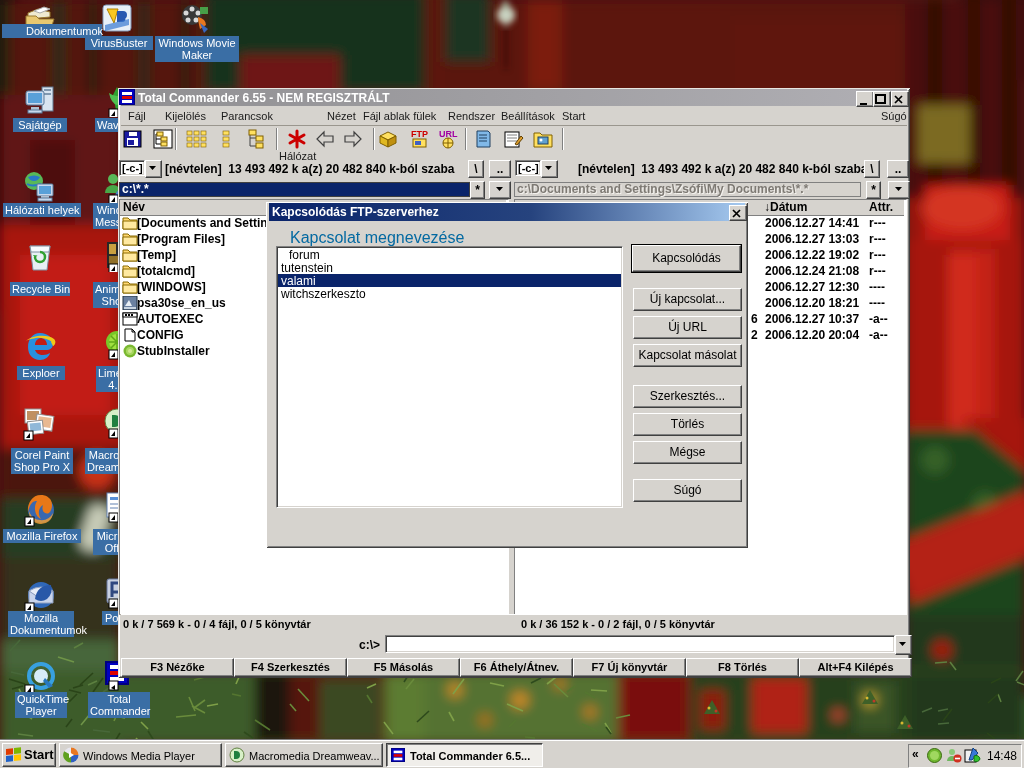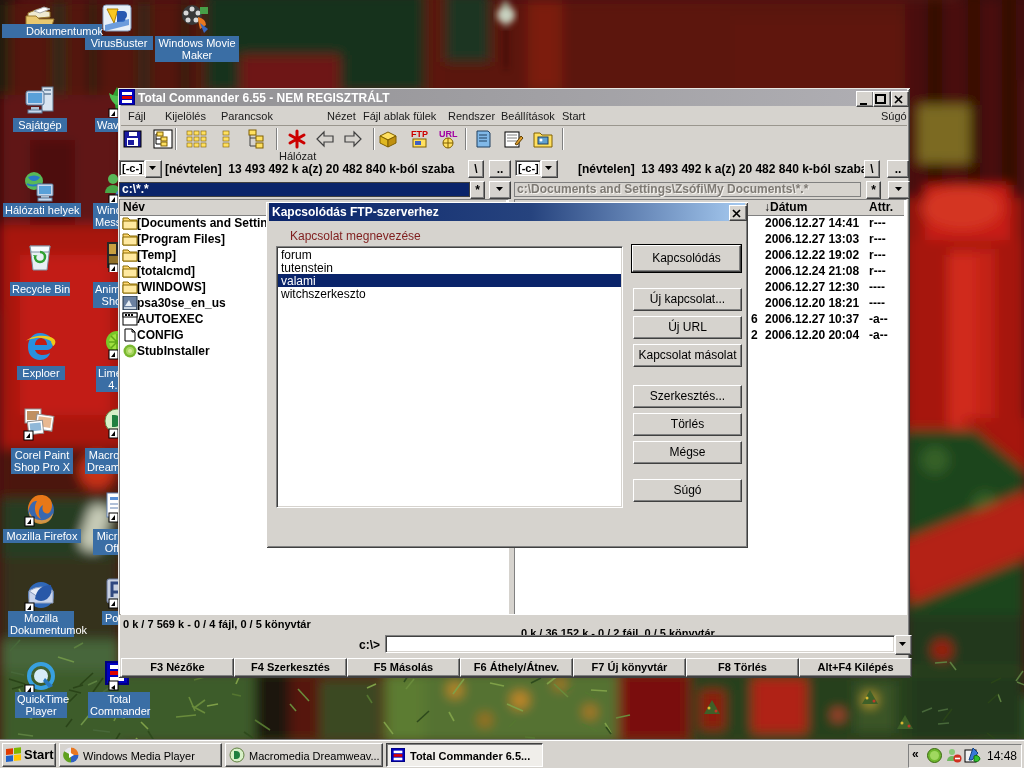--- a/index.html
+++ b/index.html
@@ -673,21 +673,21 @@
       <div class="abs drow" style="top:112px;">
             <span class="sz">2</span>
             <span class="dt">2006.12.20 20:04</span>
             <span class="at">-a--</span>
           </div>
     </div>
   </div>
 
   <div class="abs" style="left:3px;top:526px;width:786px;height:18px;font-size:11px;font-weight:bold;border-top:1px solid #fff;">
     <span class="abs" style="left:2px;top:3px;">0 k / 7 569 k - 0 / 4 fájl, 0 / 5 könyvtár</span>
-    <span class="abs" style="left:400px;top:12px;">0 k / 36 152 k - 0 / 2 fájl, 0 / 5 könyvtár</span>
+    <span class="abs" style="left:400px;top:3px;">0 k / 36 152 k - 0 / 2 fájl, 0 / 5 könyvtár</span>
   </div>
 
   <div class="abs" style="left:3px;top:544px;width:786px;height:24px;font-size:12px;font-weight:bold;">
     <span class="abs" style="left:238px;top:6px;">c:\&gt;</span>
     <div class="sunken abs" style="left:264px;top:3px;width:508px;height:16px;"></div>
     <div class="btn abs" style="left:774px;top:3px;width:15px;height:18px;"><svg width="13" height="16">
             <path d="M3 6 L10 6 L6.5 10 Z" fill="#000"></path>
           </svg></div>
   </div>
 
@@ -702,24 +702,24 @@
   </div>
 </div>
 
 <div id="dlg" class="abs" style="left:266px;top:202px;width:482px;height:346px;background:#d6d3ce;box-shadow:inset 1px 1px 0 #fff,inset -1px -1px 0 #404040, inset 2px 2px 0 #d6d3ce, inset -2px -2px 0 #808080;">
   <div class="abs" style="left:3px;top:1px;width:476px;height:18px;background:linear-gradient(90deg,#0a246a 0%,#26437e 55%,#a6caf0 100%);">
     <span class="abs" style="left:3px;top:2px;color:#fff;font-weight:bold;font-size:12px;">Kapcsolódás FTP-szerverhez</span>
     <div class="btn abs" style="left:460px;top:2px;width:16px;height:14px;"><svg width="14" height="12">
             <path d="M3 2 L10 9 M10 2 L3 9" stroke="#000" stroke-width="1.7"></path>
           </svg></div>
   </div>
-  <span class="abs" style="left:24px;top:27px;font-size:12px;color:#7f1d1d;">Kapcsolat megnevezése</span>
+  <span class="abs" style="left:24px;top:27px;font-size:16px;color:#0369a1;">Kapcsolat megnevezése</span>
   <div class="abs sunken" style="left:10px;top:44px;width:345px;height:260px;">
     <div class="abs" style="left:1px;top:1px;width:343px;height:256px;background:#fff;font-size:12px;">
-      <div style="height:13px;padding-left:3px;">forum</div>
+      <div style="height:13px;padding-left:11px;">forum</div>
       <div style="height:13px;padding-left:3px;">tutenstein</div>
       <div style="height:13px;padding-left:3px;background:#0a246a;color:#fff;">valami</div>
       <div style="height:13px;padding-left:3px;">witchszerkeszto</div>
     </div>
   </div>
   <div class="abs" style="left:365px;top:42px;width:111px;height:29px;background:#000;padding:0;">
     <div class="btn abs dlgb" style="left:1px;top:1px;width:107px;height:25px;line-height:24px;">Kapcsolódás</div>
   </div>
   <div class="btn abs dlgb" style="left:367px;top:86px;">Új kapcsolat...</div>
   <div class="btn abs dlgb" style="left:367px;top:114px;">Új URL</div>

